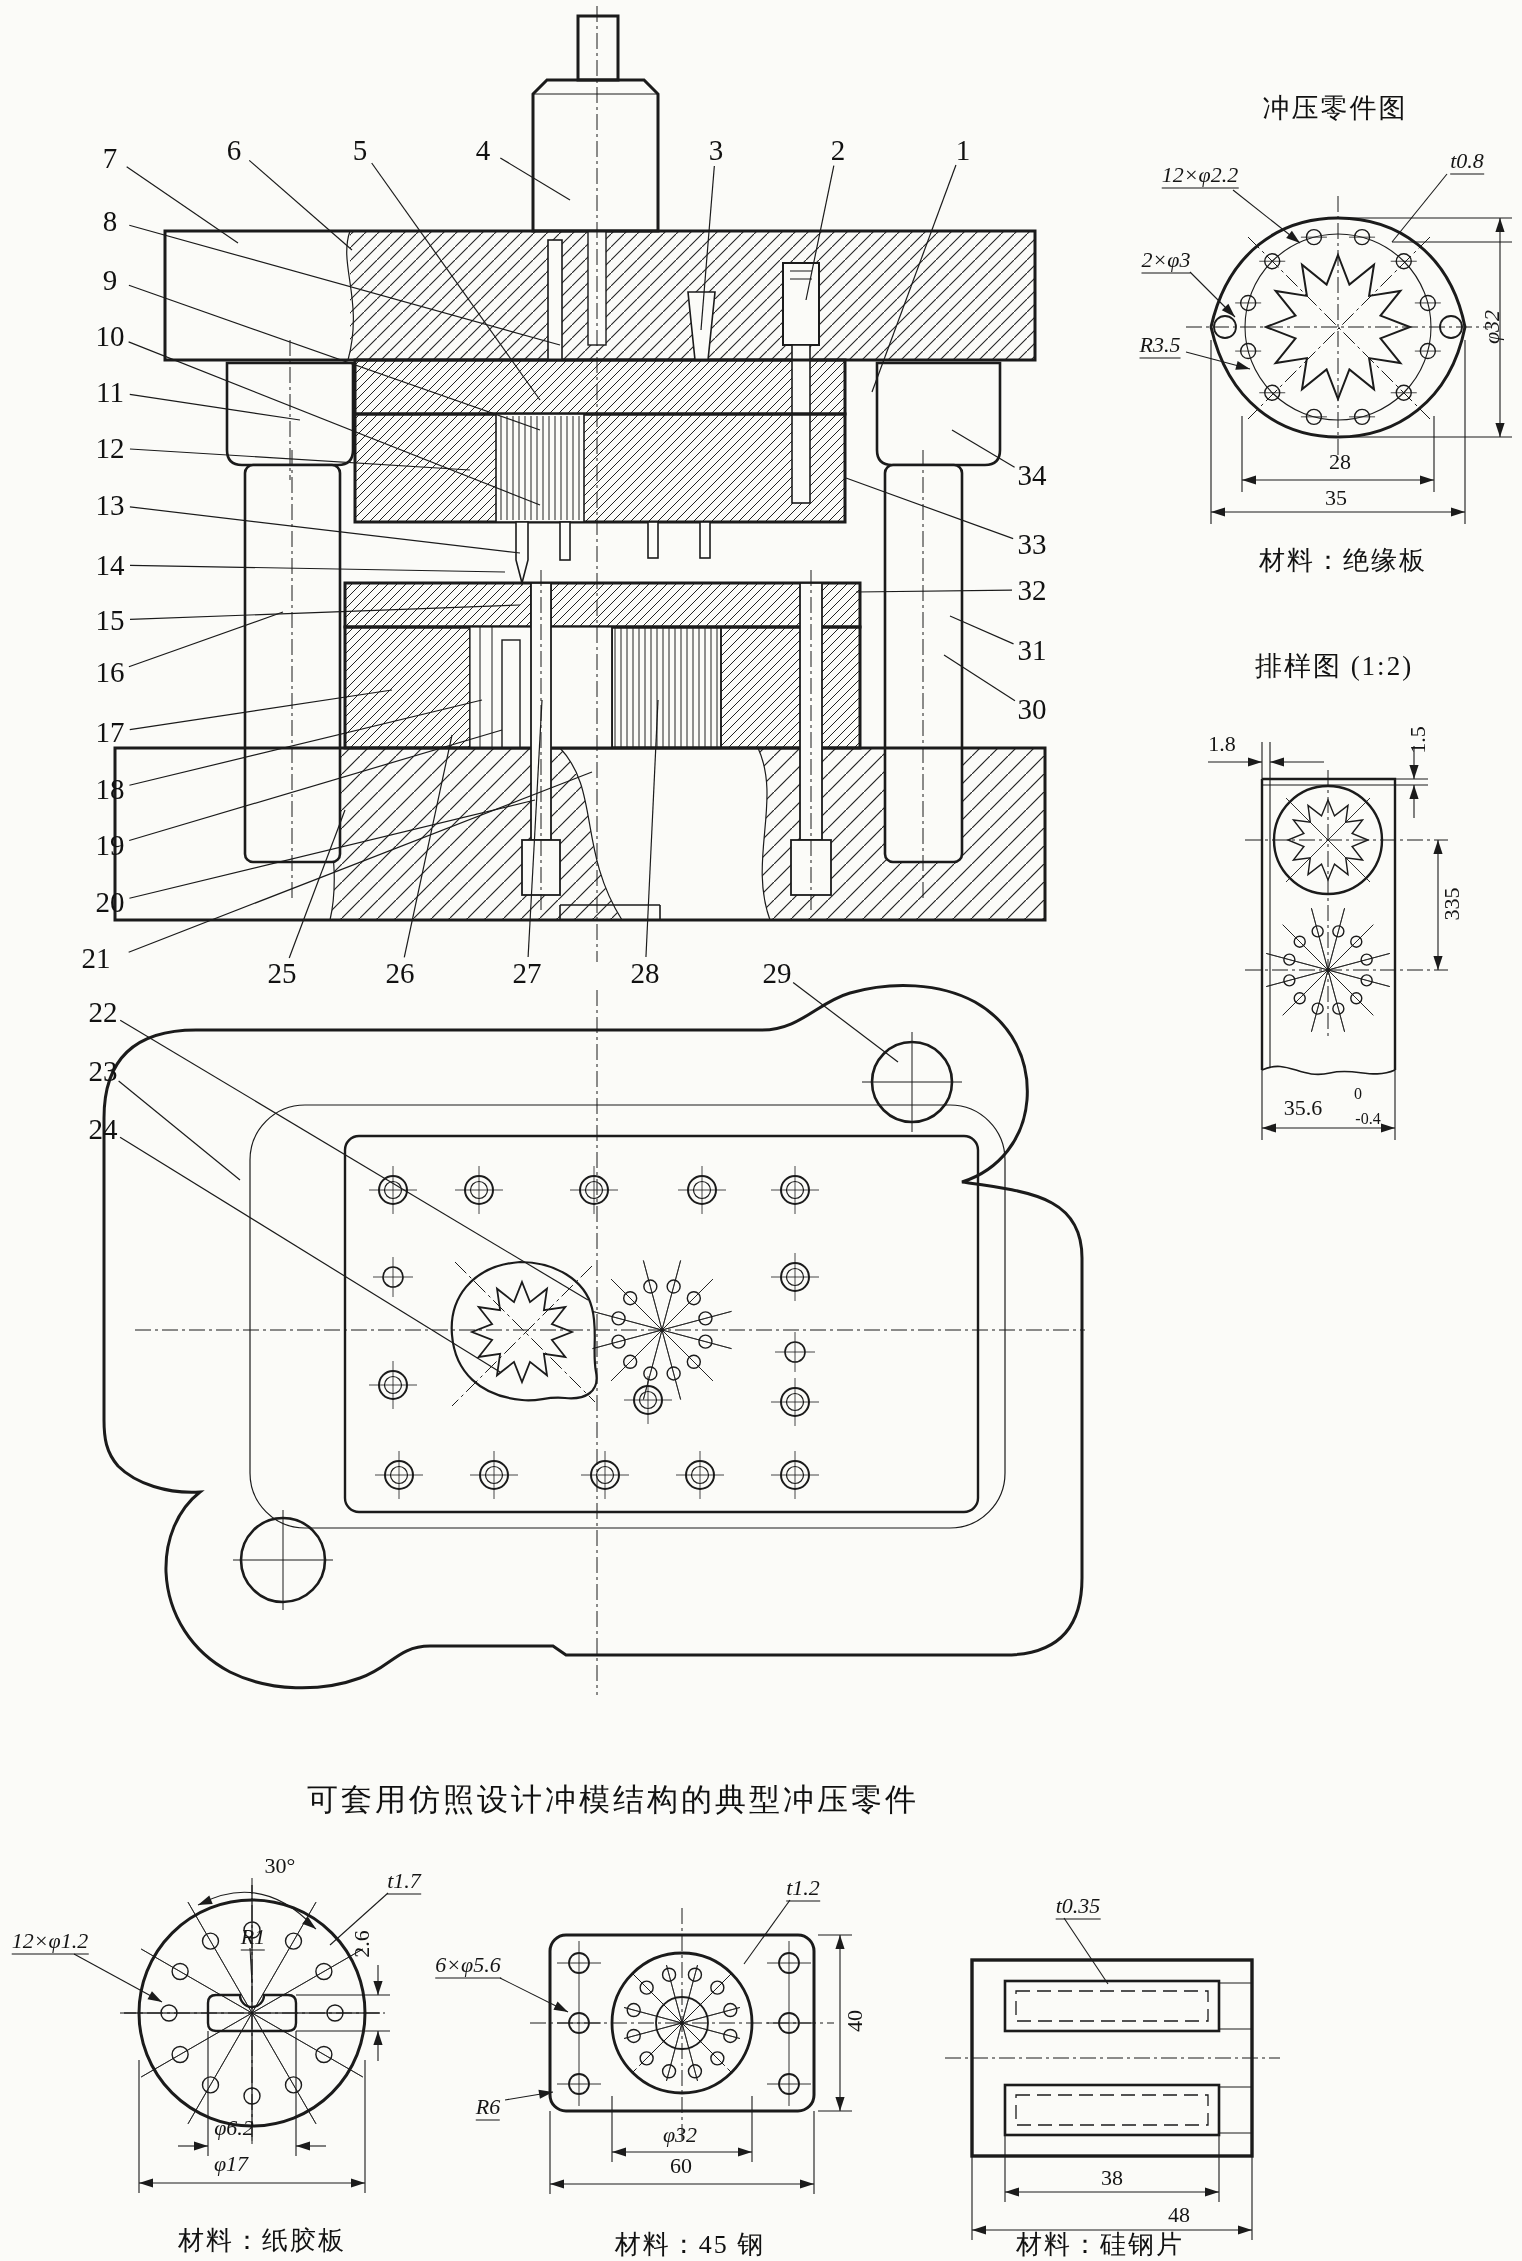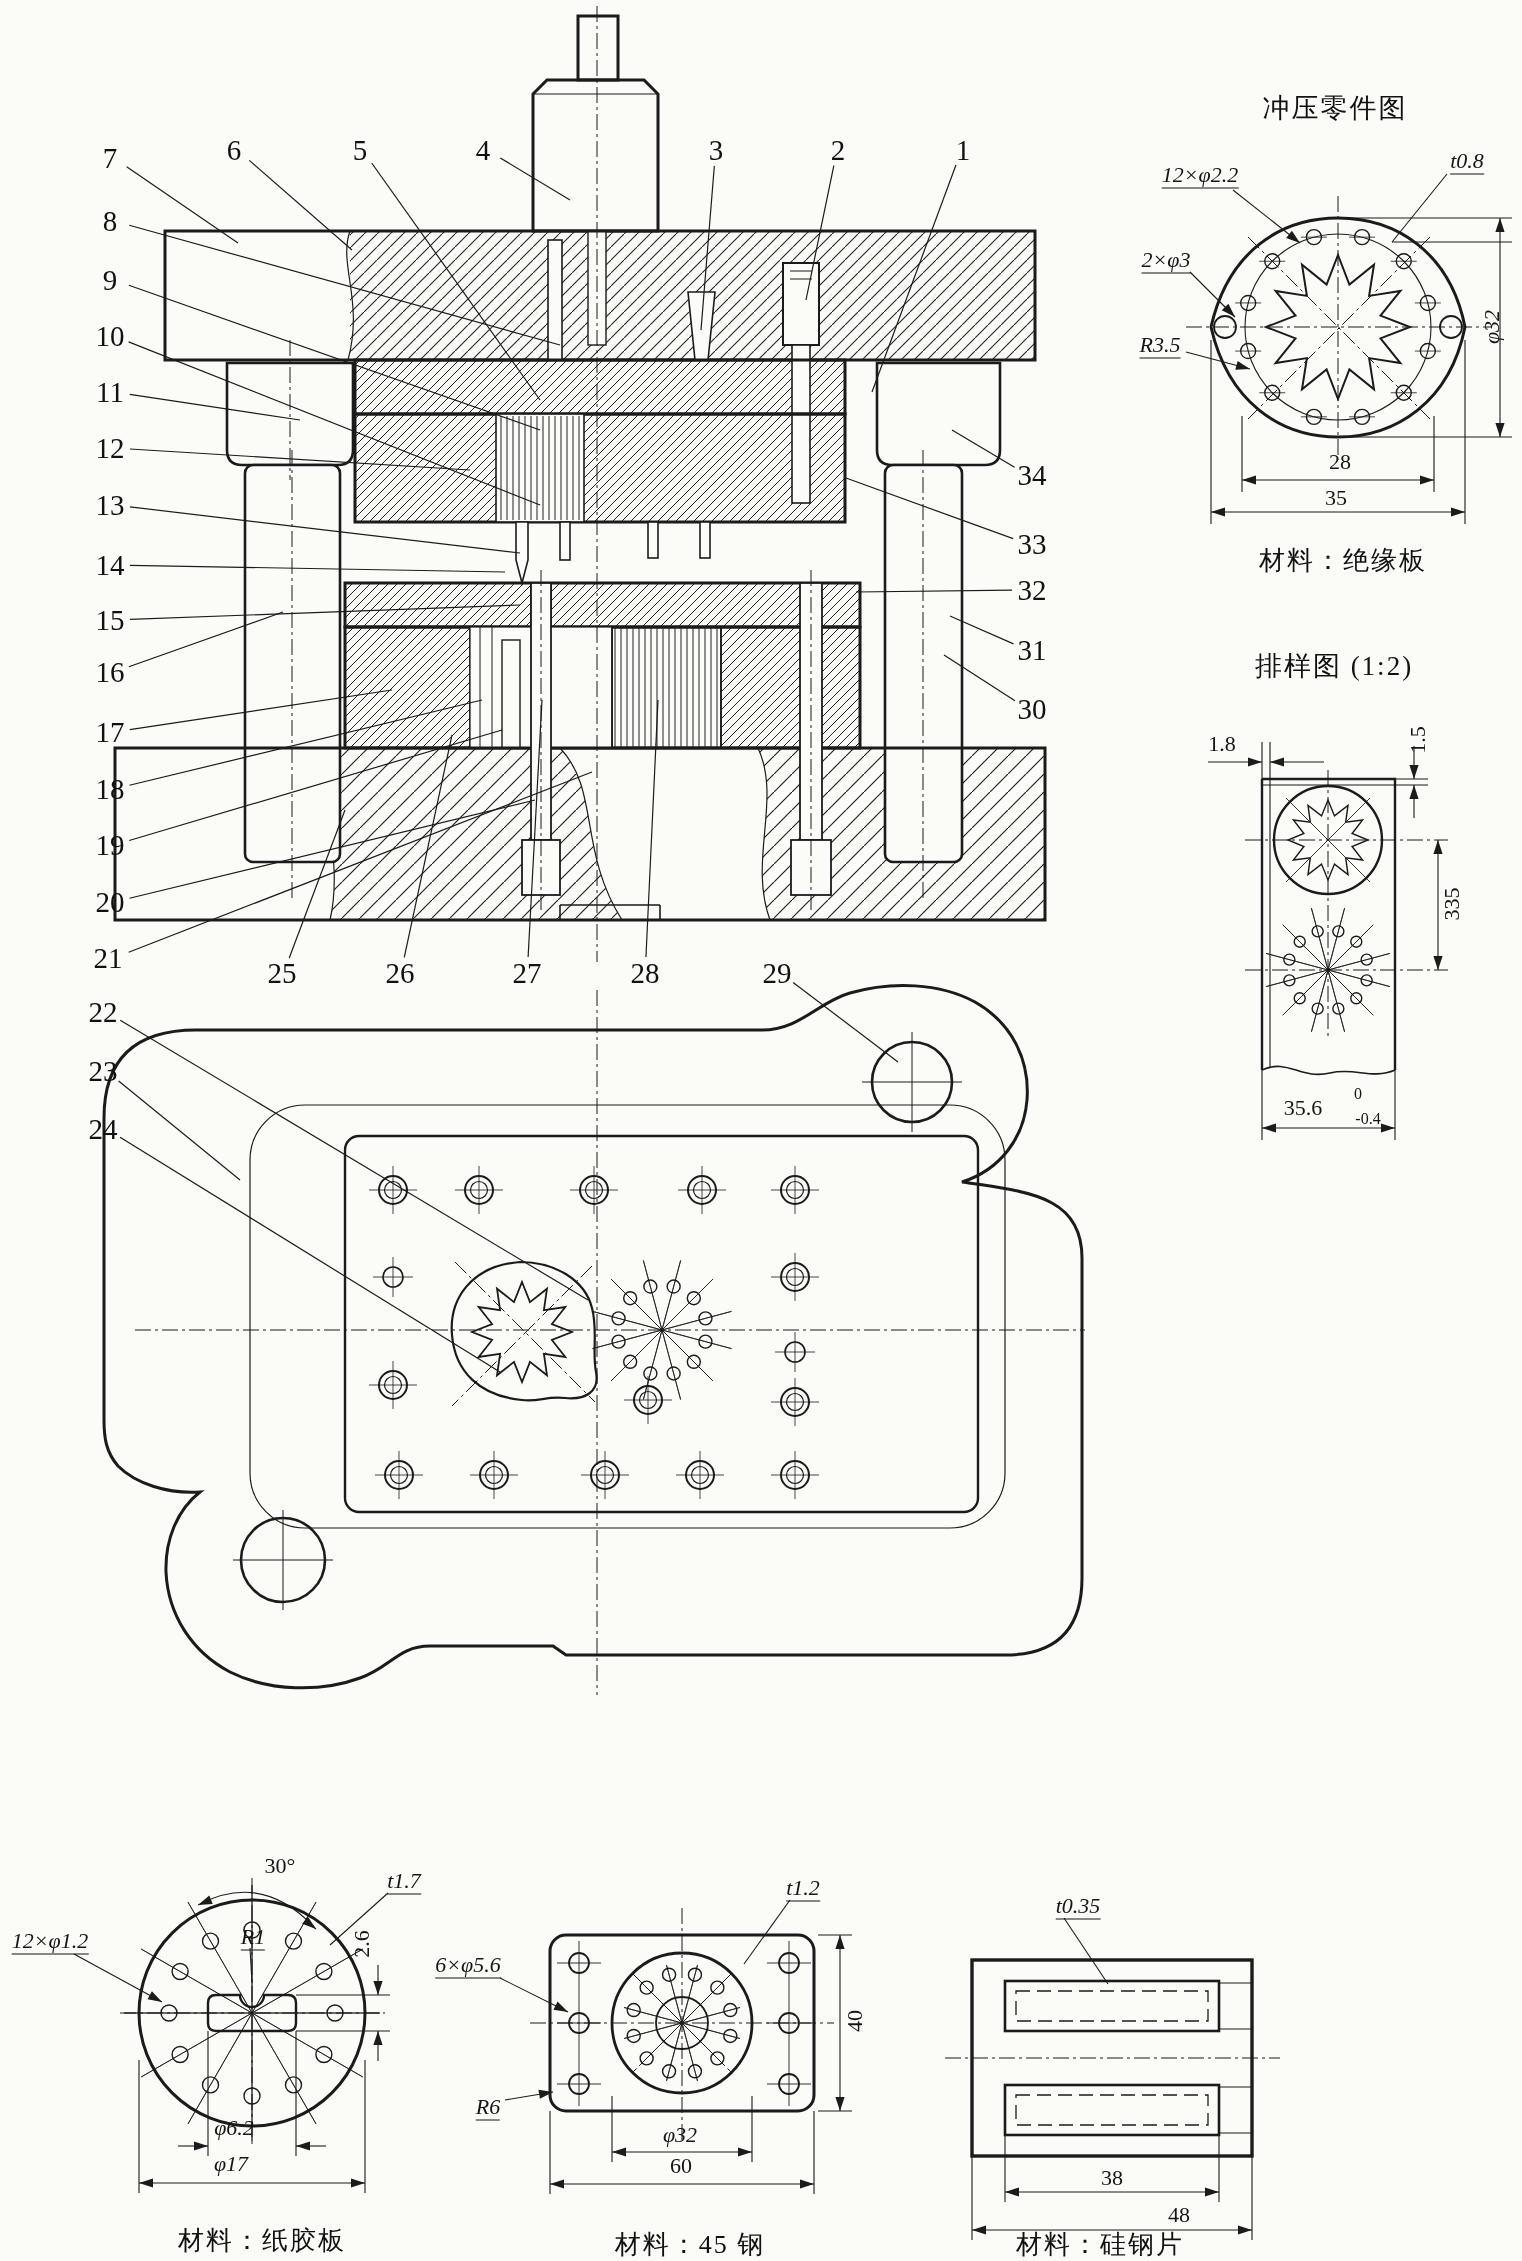--- a/index.html
+++ b/index.html
@@ -572,20 +572,21 @@
         <line x1="1013.5251577285674" y1="643.8717596367931" x2="950" y2="616" stroke="#1b1b1b" stroke-width="1.2"></line>
         <line x1="1012.001291197264" y1="590.1818064436612" x2="856" y2="592" stroke="#1b1b1b" stroke-width="1.2"></line>
         <line x1="1013.1514450903751" y1="538.6494424772677" x2="846" y2="478" stroke="#1b1b1b" stroke-width="1.2"></line>
         <line x1="1014.568489257509" y1="467.15582016587905" x2="952" y2="430" stroke="#1b1b1b" stroke-width="1.2"></line>
       </g>
 </svg>
 
 <div class="title-cjk" style="left:1335px;top:108px">冲压零件图</div>
 <div class="title-cjk" style="left:1334px;top:666px">排样图 (1:2)</div>
 <div class="title-cjk" style="left:1343px;top:560px;font-size:26px">材料：绝缘板</div>
+<div class="caption-cjk" style="left:613px;top:1800px">可套用仿照设计冲模结构的典型冲压零件</div>
 <div class="title-cjk" style="left:262px;top:2240px;font-size:26px">材料：纸胶板</div>
 <div class="title-cjk" style="left:690px;top:2244px;font-size:26px">材料：45 钢</div>
 <div class="title-cjk" style="left:1100px;top:2244px;font-size:26px">材料：硅钢片</div>
 
 <div id="labels">
       <span class="lbl ul it" style="left: 1200px; top: 176px;">12×φ2.2</span>
       <span class="lbl ul it" style="left: 1467px; top: 162px;">t0.8</span>
       <span class="lbl ul it" style="left: 1166px; top: 261px;">2×φ3</span>
       <span class="lbl ul it" style="left: 1160px; top: 346px;">R3.5</span>
       <span class="lbl rot it" style="left: 1492px; top: 327px;">φ32</span>
@@ -628,21 +629,21 @@
     <span class="callout" style="left: 110px; top: 392px;">11</span>
     <span class="callout" style="left: 110px; top: 448px;">12</span>
     <span class="callout" style="left: 110px; top: 505px; font-family: Liberation Serif, serif;">13</span>
     <span class="callout" style="left: 110px; top: 565px;">14</span>
     <span class="callout" style="left: 110px; top: 620px;">15</span>
     <span class="callout" style="left: 110px; top: 672px;">16</span>
     <span class="callout" style="left: 110px; top: 732px;">17</span>
     <span class="callout" style="left: 110px; top: 789px;">18</span>
     <span class="callout" style="left: 110px; top: 845px;">19</span>
     <span class="callout" style="left: 110px; top: 902px;">20</span>
-    <span class="callout" style="left: 108px; top: 958px;">21</span>
+    <span class="callout" style="left: 96px; top: 958px;">21</span>
     <span class="callout" style="left: 103px; top: 1012px;">22</span>
     <span class="callout" style="left: 103px; top: 1071px;">23</span>
     <span class="callout" style="left: 103px; top: 1129px;">24</span>
     <span class="callout" style="left: 282px; top: 973px;">25</span>
     <span class="callout" style="left: 400px; top: 973px;">26</span>
     <span class="callout" style="left: 527px; top: 973px;">27</span>
     <span class="callout" style="left: 645px; top: 973px;">28</span>
     <span class="callout" style="left: 777px; top: 973px;">29</span>
     <span class="callout" style="left: 1032px; top: 709px;">30</span>
     <span class="callout" style="left: 1032px; top: 650px;">31</span>

